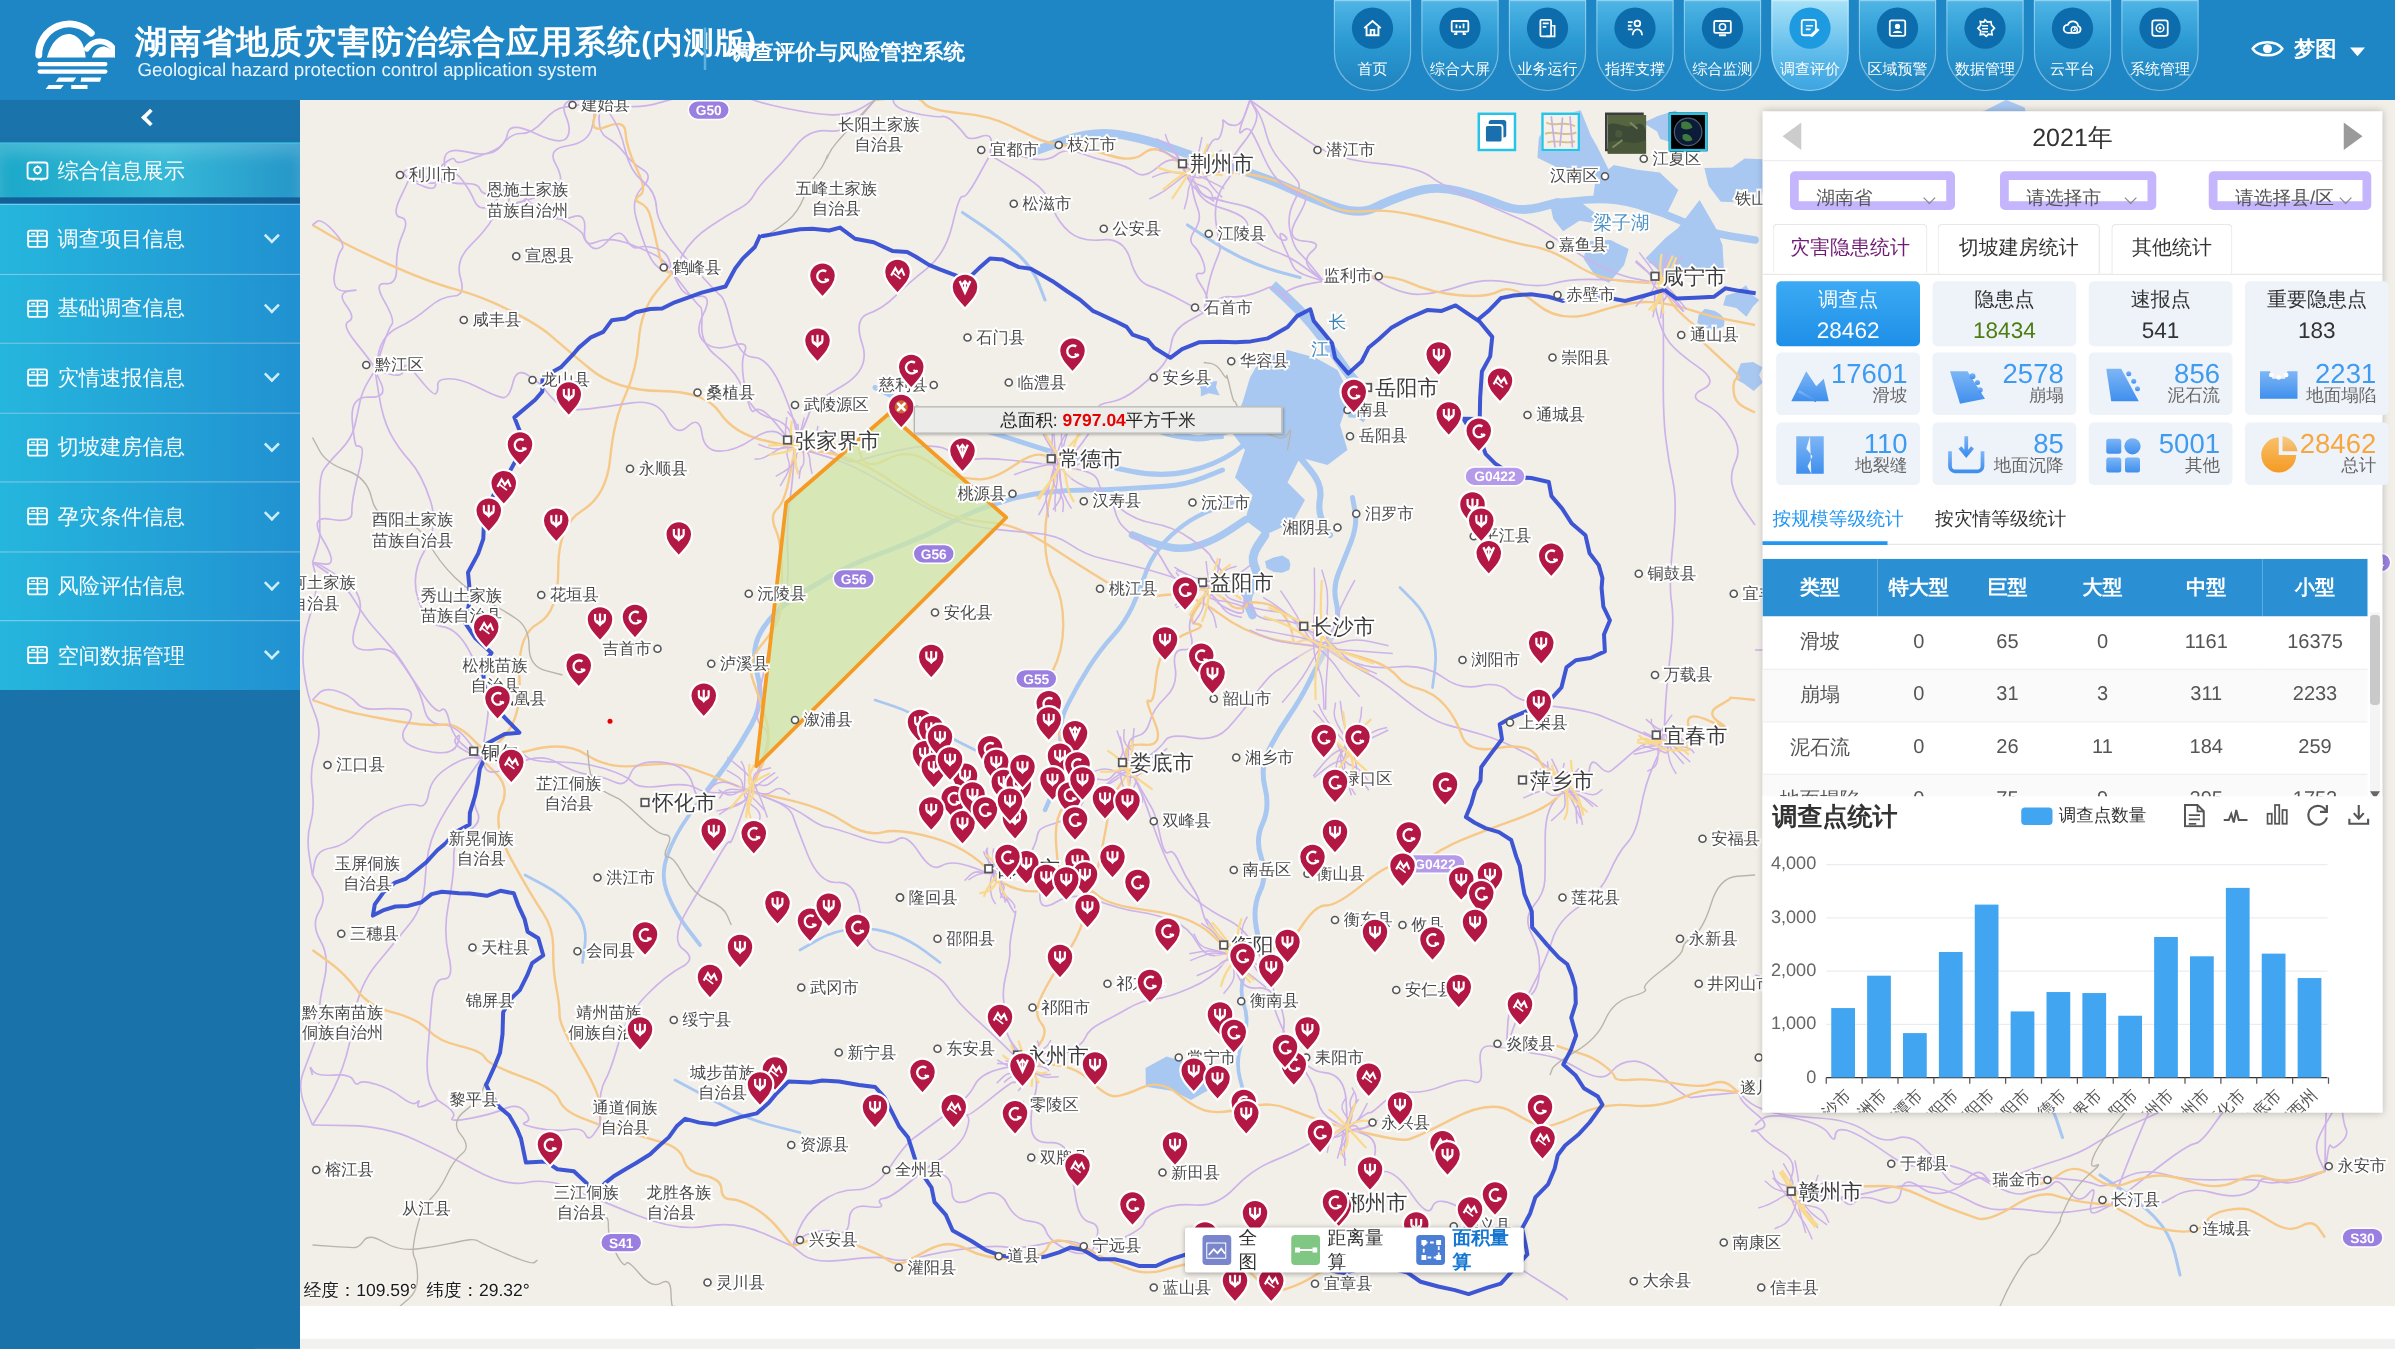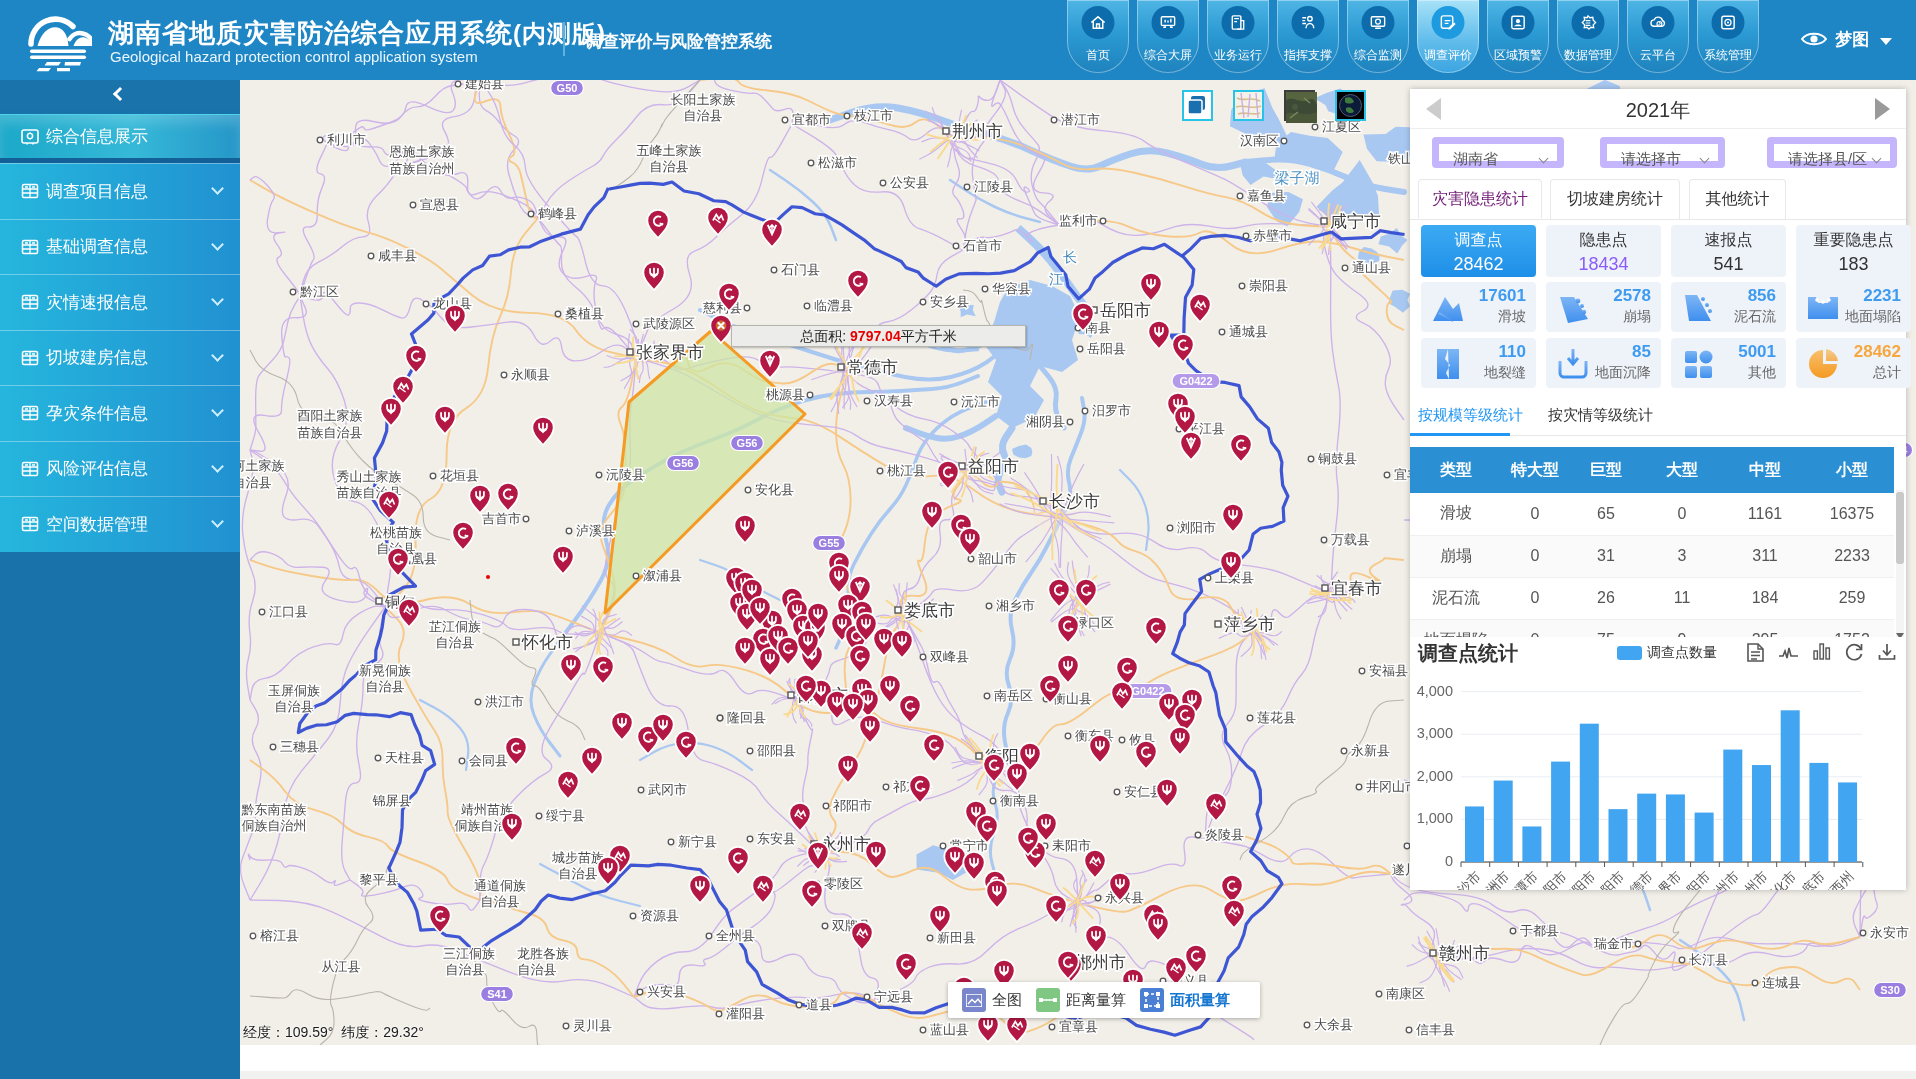--- a/index.html
+++ b/index.html
@@ -22,42 +22,42 @@
 .mitem .mic{position:absolute;left:21px;top:50%;margin-top:-9px;width:18px;height:18px}
 .mitem .chev{position:absolute;right:18px;top:50%;margin-top:-7px;width:9px;height:9px;border-right:2px solid #cfeefb;border-bottom:2px solid #cfeefb;transform:rotate(45deg)}
 #mapc{position:absolute;left:240px;top:80px;width:1676px;height:965px;overflow:hidden;background:#f2efe9}
 #whiteband{position:absolute;left:240px;top:1045px;width:1676px;height:26px;background:#fff}
 #graybar{position:absolute;left:240px;top:1071px;width:1676px;height:8px;background:#f1f1ef}
 #bluecorner{position:absolute;left:0;top:1045px;width:240px;height:34px;background:#1a72ab}
 .layerbtns{position:absolute;left:942px;top:10px;z-index:10}
 .lb{position:absolute;top:0;width:31px;height:31px;border:2px solid #27c4e8;background:#fff}
 .tooltip{position:absolute;left:491px;top:245px;width:295px;height:22px;background:#ececea;border:1px solid #b5b5b0;box-shadow:1px 1px 2px rgba(0,0,0,.25);font-size:14px;color:#222;text-align:center;line-height:20px;z-index:9}
 .tooltip b{color:#e60000}
-.mtoolbar{position:absolute;left:708px;top:902px;width:312px;height:36px;background:#fff;border-radius:2px;box-shadow:0 1px 4px rgba(0,0,0,.3);z-index:10;display:flex;align-items:center;font-size:15px;color:#333}
+.mtoolbar{position:absolute;left:708px;top:902px;width:271px;height:36px;background:#fff;border-radius:2px;box-shadow:0 1px 4px rgba(0,0,0,.3);z-index:10;display:flex;align-items:center;font-size:15px;color:#333}
 .mtoolbar .tbi{display:flex;align-items:center;margin-left:14px}
 .mtoolbar .tbi .ic{width:24px;height:24px;border-radius:3px;margin-right:6px;display:flex;align-items:center;justify-content:center}
 .coords{position:absolute;left:3px;top:944px;font-size:14px;font-weight:normal;color:#1a1a1a;z-index:8;text-shadow:0 0 3px #fff,0 0 3px #fff}
 #rpanel{position:absolute;left:1410px;top:89px;width:496px;height:801px;background:#fff;box-shadow:0 0 6px rgba(0,0,0,.25);z-index:20;font-family:"Liberation Sans",sans-serif}
 .yearbar{position:relative;height:40px;border-bottom:1px solid #eee}
 .yearbar .yr{position:absolute;width:100%;text-align:center;top:8px;font-size:20px;color:#333}
 .arrL{position:absolute;left:16px;top:9px;width:0;height:0;border-top:11px solid transparent;border-bottom:11px solid transparent;border-right:15px solid #ccc}
 .arrR{position:absolute;right:16px;top:9px;width:0;height:0;border-top:11px solid transparent;border-bottom:11px solid transparent;border-left:15px solid #ccc}
 .selrow{position:relative;height:46px}
 .sel{position:absolute;top:8px;height:31px;border:7px solid #c4b5fd;border-radius:4px;color:#555;font-size:15px;line-height:29px;padding-left:14px;background:#fff}
 .sel .sch{position:absolute;right:10px;top:11px;width:7px;height:7px;border-right:1.6px solid #888;border-bottom:1.6px solid #888;transform:rotate(45deg)}
 .tabsrow{position:relative;height:41px;border-bottom:1px solid #e8e8e8;margin-top:4px}
 .rtab{position:absolute;top:0;height:40px;border:1px solid #e8e8e8;border-bottom:none;border-radius:4px 4px 0 0;font-size:16px;color:#333;text-align:center;line-height:38px;background:#fff}
 .rtab.act{color:#701a75;border-bottom:2px solid #fff}
 .cards{position:relative}
 .card{position:absolute;width:115px;border-radius:4px;background:#eef3fa;color:#333}
 .card.c1{background:linear-gradient(180deg,#3caaf3,#1e8fe8);color:#fff}
 .card .t{display:block;text-align:center;font-size:16px;margin-top:5px}
 .card .v{display:block;text-align:center;font-size:18px;margin-top:3px}
 .icard{position:absolute;width:115px;height:50px;border-radius:4px;background:#eef3fa}
-.icard .iv{position:absolute;right:10px;top:4px;font-size:17px;font-weight:bold;color:#3f9bf0}
+.icard .iv{position:absolute;right:10px;top:4px;font-size:22px;font-weight:normal;color:#3f9bf0}
 .icard .il{position:absolute;right:10px;top:26px;font-size:14px;color:#666}
 .icard svg{position:absolute;left:8px;top:7px}
 .subtabs{position:relative;height:32px;margin-top:10px;border-bottom:1px solid #e8e8e8}
 .stab1{position:absolute;left:8px;top:2px;font-size:15px;color:#2196f3}
 .stab2{position:absolute;left:138px;top:2px;font-size:15px;color:#333}
 .stabline{position:absolute;left:0;top:29px;width:100px;height:3px;background:#2196f3}
 table.rt{border-collapse:collapse;width:484px;font-size:15px;color:#555;table-layout:fixed}
 table.rt th{background:#2b8fd3;color:#fff;font-weight:bold;font-size:16px;height:46px}
 table.rt td{height:42px;text-align:center;border-bottom:1px solid #f0f0f0;font-size:16px}
 .chartwrap{position:absolute;left:0;top:548px;width:496px;height:253px;background:#fff}
@@ -1596,21 +1596,21 @@
       <div class="rtab" style="left:140px;width:130px">切坡建房统计</div>
       <div class="rtab" style="left:279px;width:97px">其他统计</div>
     </div>
     <div class="cards" style="height:62px">
       <div class="card c1" style="left:11px;top:5px;height:52px">
         <span class="t">调查点</span>
         <span class="v">28462</span>
       </div>
       <div class="card" style="left:136px;top:5px;height:52px">
         <span class="t" style="color:#333">隐患点</span>
-        <span class="v" style="color:#8b5cf6">18434</span>
+        <span class="v" style="color:#4d7c0f">18434</span>
       </div>
       <div class="card" style="left:261px;top:5px;height:52px">
         <span class="t" style="color:#333">速报点</span>
         <span class="v" style="color:#333">541</span>
       </div>
       <div class="card" style="left:386px;top:5px;height:65px">
         <span class="t" style="color:#333">重要隐患点</span>
         <span class="v" style="color:#333">183</span>
       </div>
     </div>

